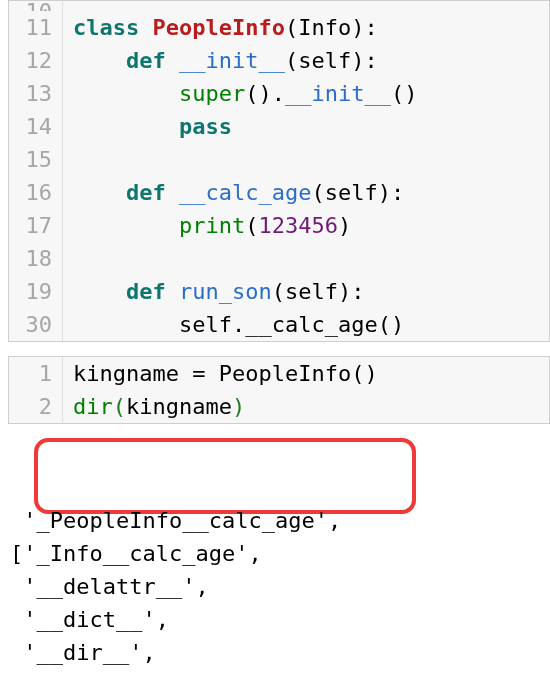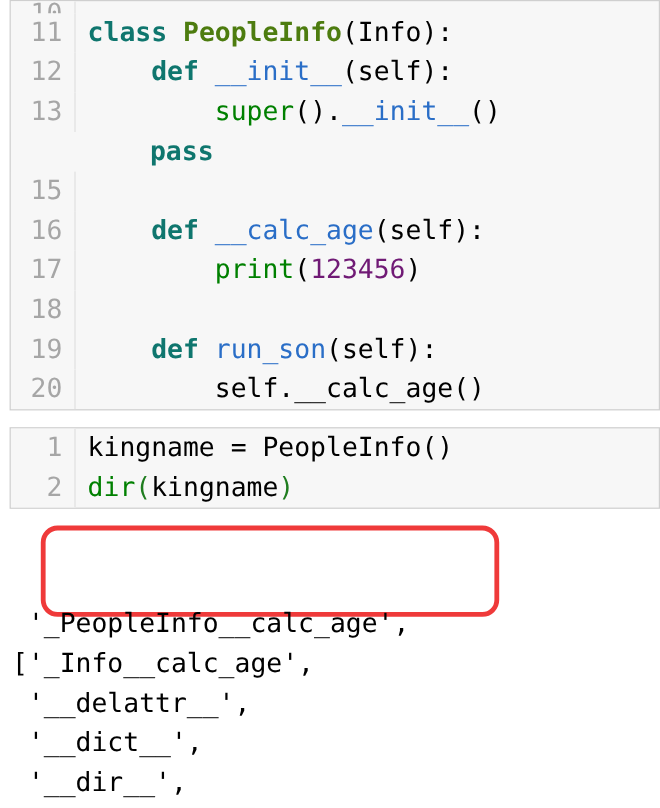--- a/index.html
+++ b/index.html
@@ -32,21 +32,21 @@
     color: #a6a6a6;
     padding-right: 10px;
     border-right: 1px solid #e0e0e0;
     background: #f7f7f7;
     user-select: none;
   }
   .src {
     padding-left: 10px;
   }
   .kw   { color: #0f766e; font-weight: bold; }   
-  .cls  { color: #4d7c0f; font-weight: bold; }   
+  .cls  { color: #b91c1c; font-weight: bold; }   
   .fn   { color: #2a6ec7; }                      
   .call { color: #008000; text-align: right; }                      
   .num  { color: #701a75; }                      
   .pn   { color: #000000; }                      
   .callp { color: #1f7d1f; }
 
   .output {
     margin: 0 0 0 8px;
     font-family: "DejaVu Sans Mono", "Menlo", "Consolas", monospace;
     font-size: 22px;
@@ -76,27 +76,27 @@
   .cutoff .gutter { color:#a6a6a6; font-size:22px; transform: translateY(12px); }
 </style>
 </head>
 <body>
 
 <div class="cell" id="cell1">
     <div class="row cutoff"><div class="gutter">10</div><div class="src"></div></div>
     <div class="row"><div class="gutter">11</div><div class="src"><span class="kw">class </span><span class="cls">PeopleInfo</span><span class="pn">(Info):</span></div></div>
     <div class="row"><div class="gutter">12</div><div class="src"><span class="pn">    </span><span class="kw">def </span><span class="fn">__init__</span><span class="pn">(self):</span></div></div>
     <div class="row"><div class="gutter">13</div><div class="src"><span class="pn">        </span><span class="call">super</span><span class="pn">().</span><span class="fn">__init__</span><span class="pn">()</span></div></div>
-    <div class="row"><div class="src"><span class="pn">        </span><span class="kw">pass</span></div></div>
+    <div class="row"><div class="gutter">14</div><div class="src"><span class="pn">        </span><span class="kw">pass</span></div></div>
     <div class="row"><div class="gutter">15</div><div class="src"></div></div>
     <div class="row"><div class="gutter">16</div><div class="src"><span class="pn">    </span><span class="kw">def </span><span class="fn">__calc_age</span><span class="pn">(self):</span></div></div>
     <div class="row"><div class="gutter">17</div><div class="src"><span class="pn">        </span><span class="call">print</span><span class="pn">(</span><span class="num">123456</span><span class="pn">)</span></div></div>
     <div class="row"><div class="gutter">18</div><div class="src"></div></div>
     <div class="row"><div class="gutter">19</div><div class="src"><span class="pn">    </span><span class="kw">def </span><span class="fn">run_son</span><span class="pn">(self):</span></div></div>
-    <div class="row"><div class="gutter">20</div><div class="src"><span class="pn">        self.__calc_age()</span></div></div>
+    <div class="row"><div class="gutter">30</div><div class="src"><span class="pn">        self.__calc_age()</span></div></div>
   </div>
 
 <div class="cell" id="cell2">
     <div class="row"><div class="gutter">1</div><div class="src"><span class="pn">kingname = PeopleInfo()</span></div></div>
     <div class="row"><div class="gutter">2</div><div class="src"><span class="call">dir</span><span class="callp">(</span><span class="pn">kingname</span><span class="callp">)</span></div></div>
   </div>
 
 <div class="output" id="out">
   <div class="highlight-box" id="hlbox" style="top: 0px; left: 26px; width: 382px; height: 76px;"></div>
 <div class="outline"> '_PeopleInfo__calc_age',</div><div class="outline">['_Info__calc_age',</div><div class="outline"> '__delattr__',</div><div class="outline"> '__dict__',</div><div class="outline"> '__dir__',</div></div>

